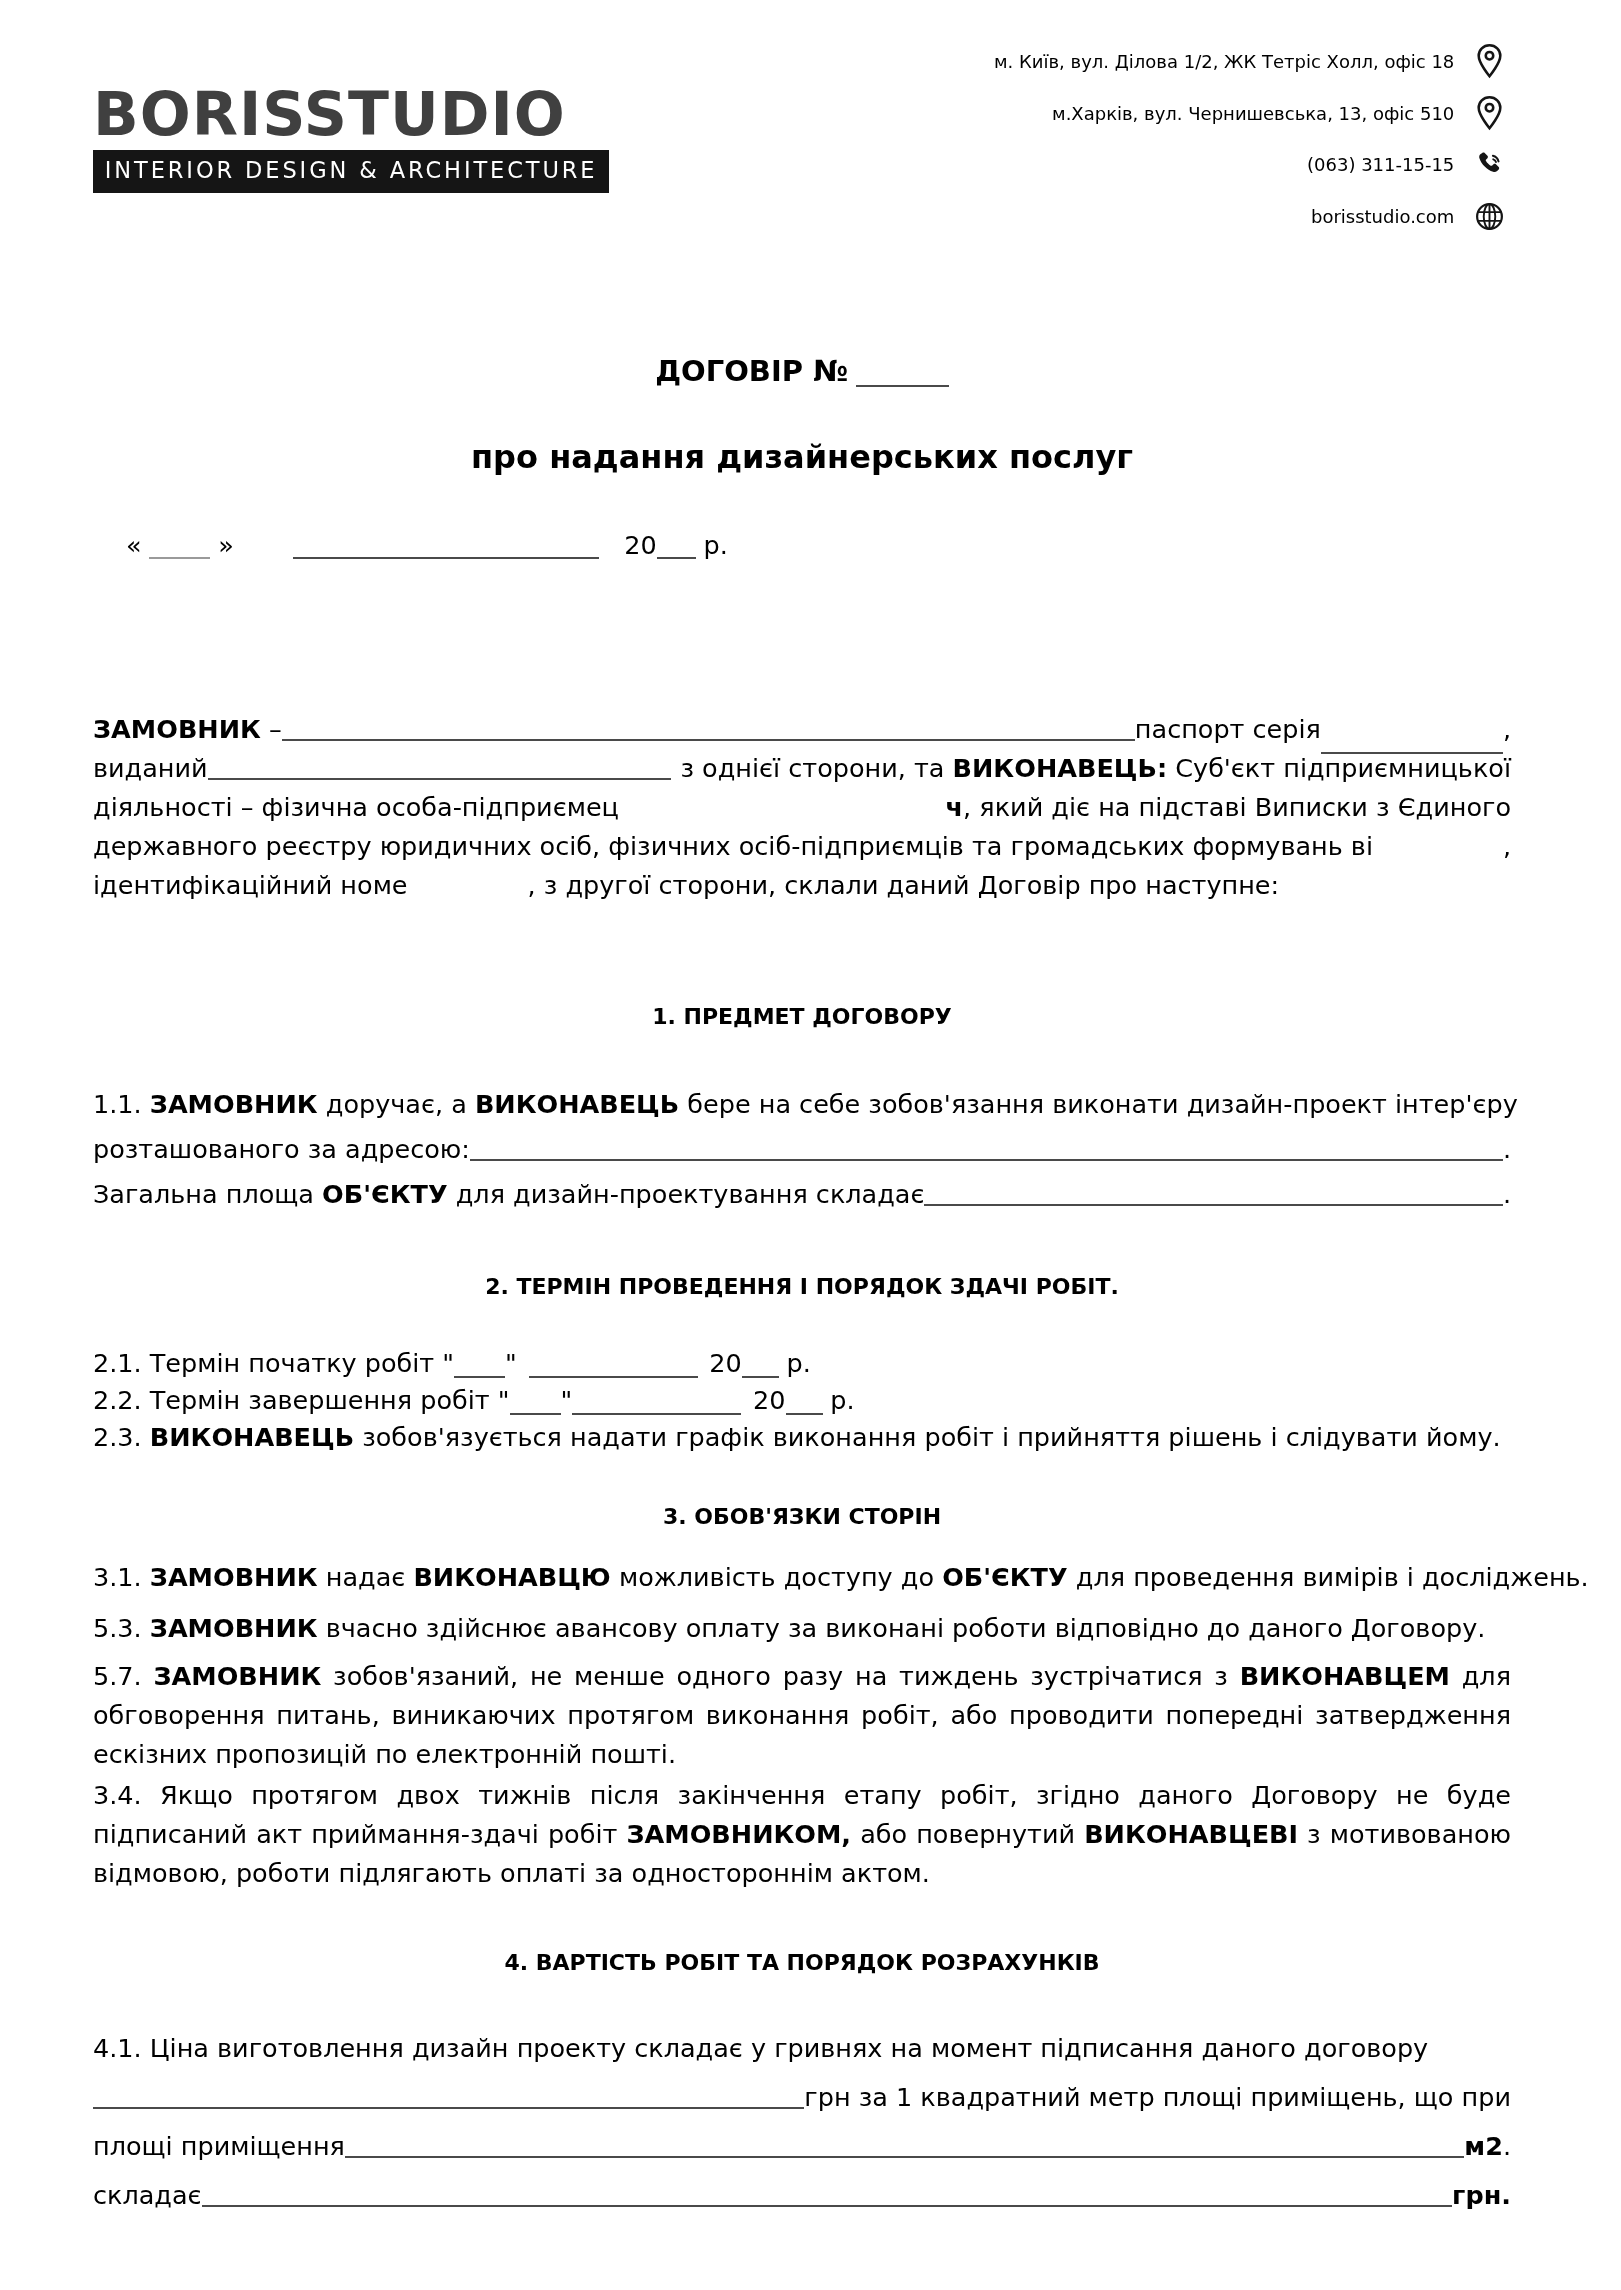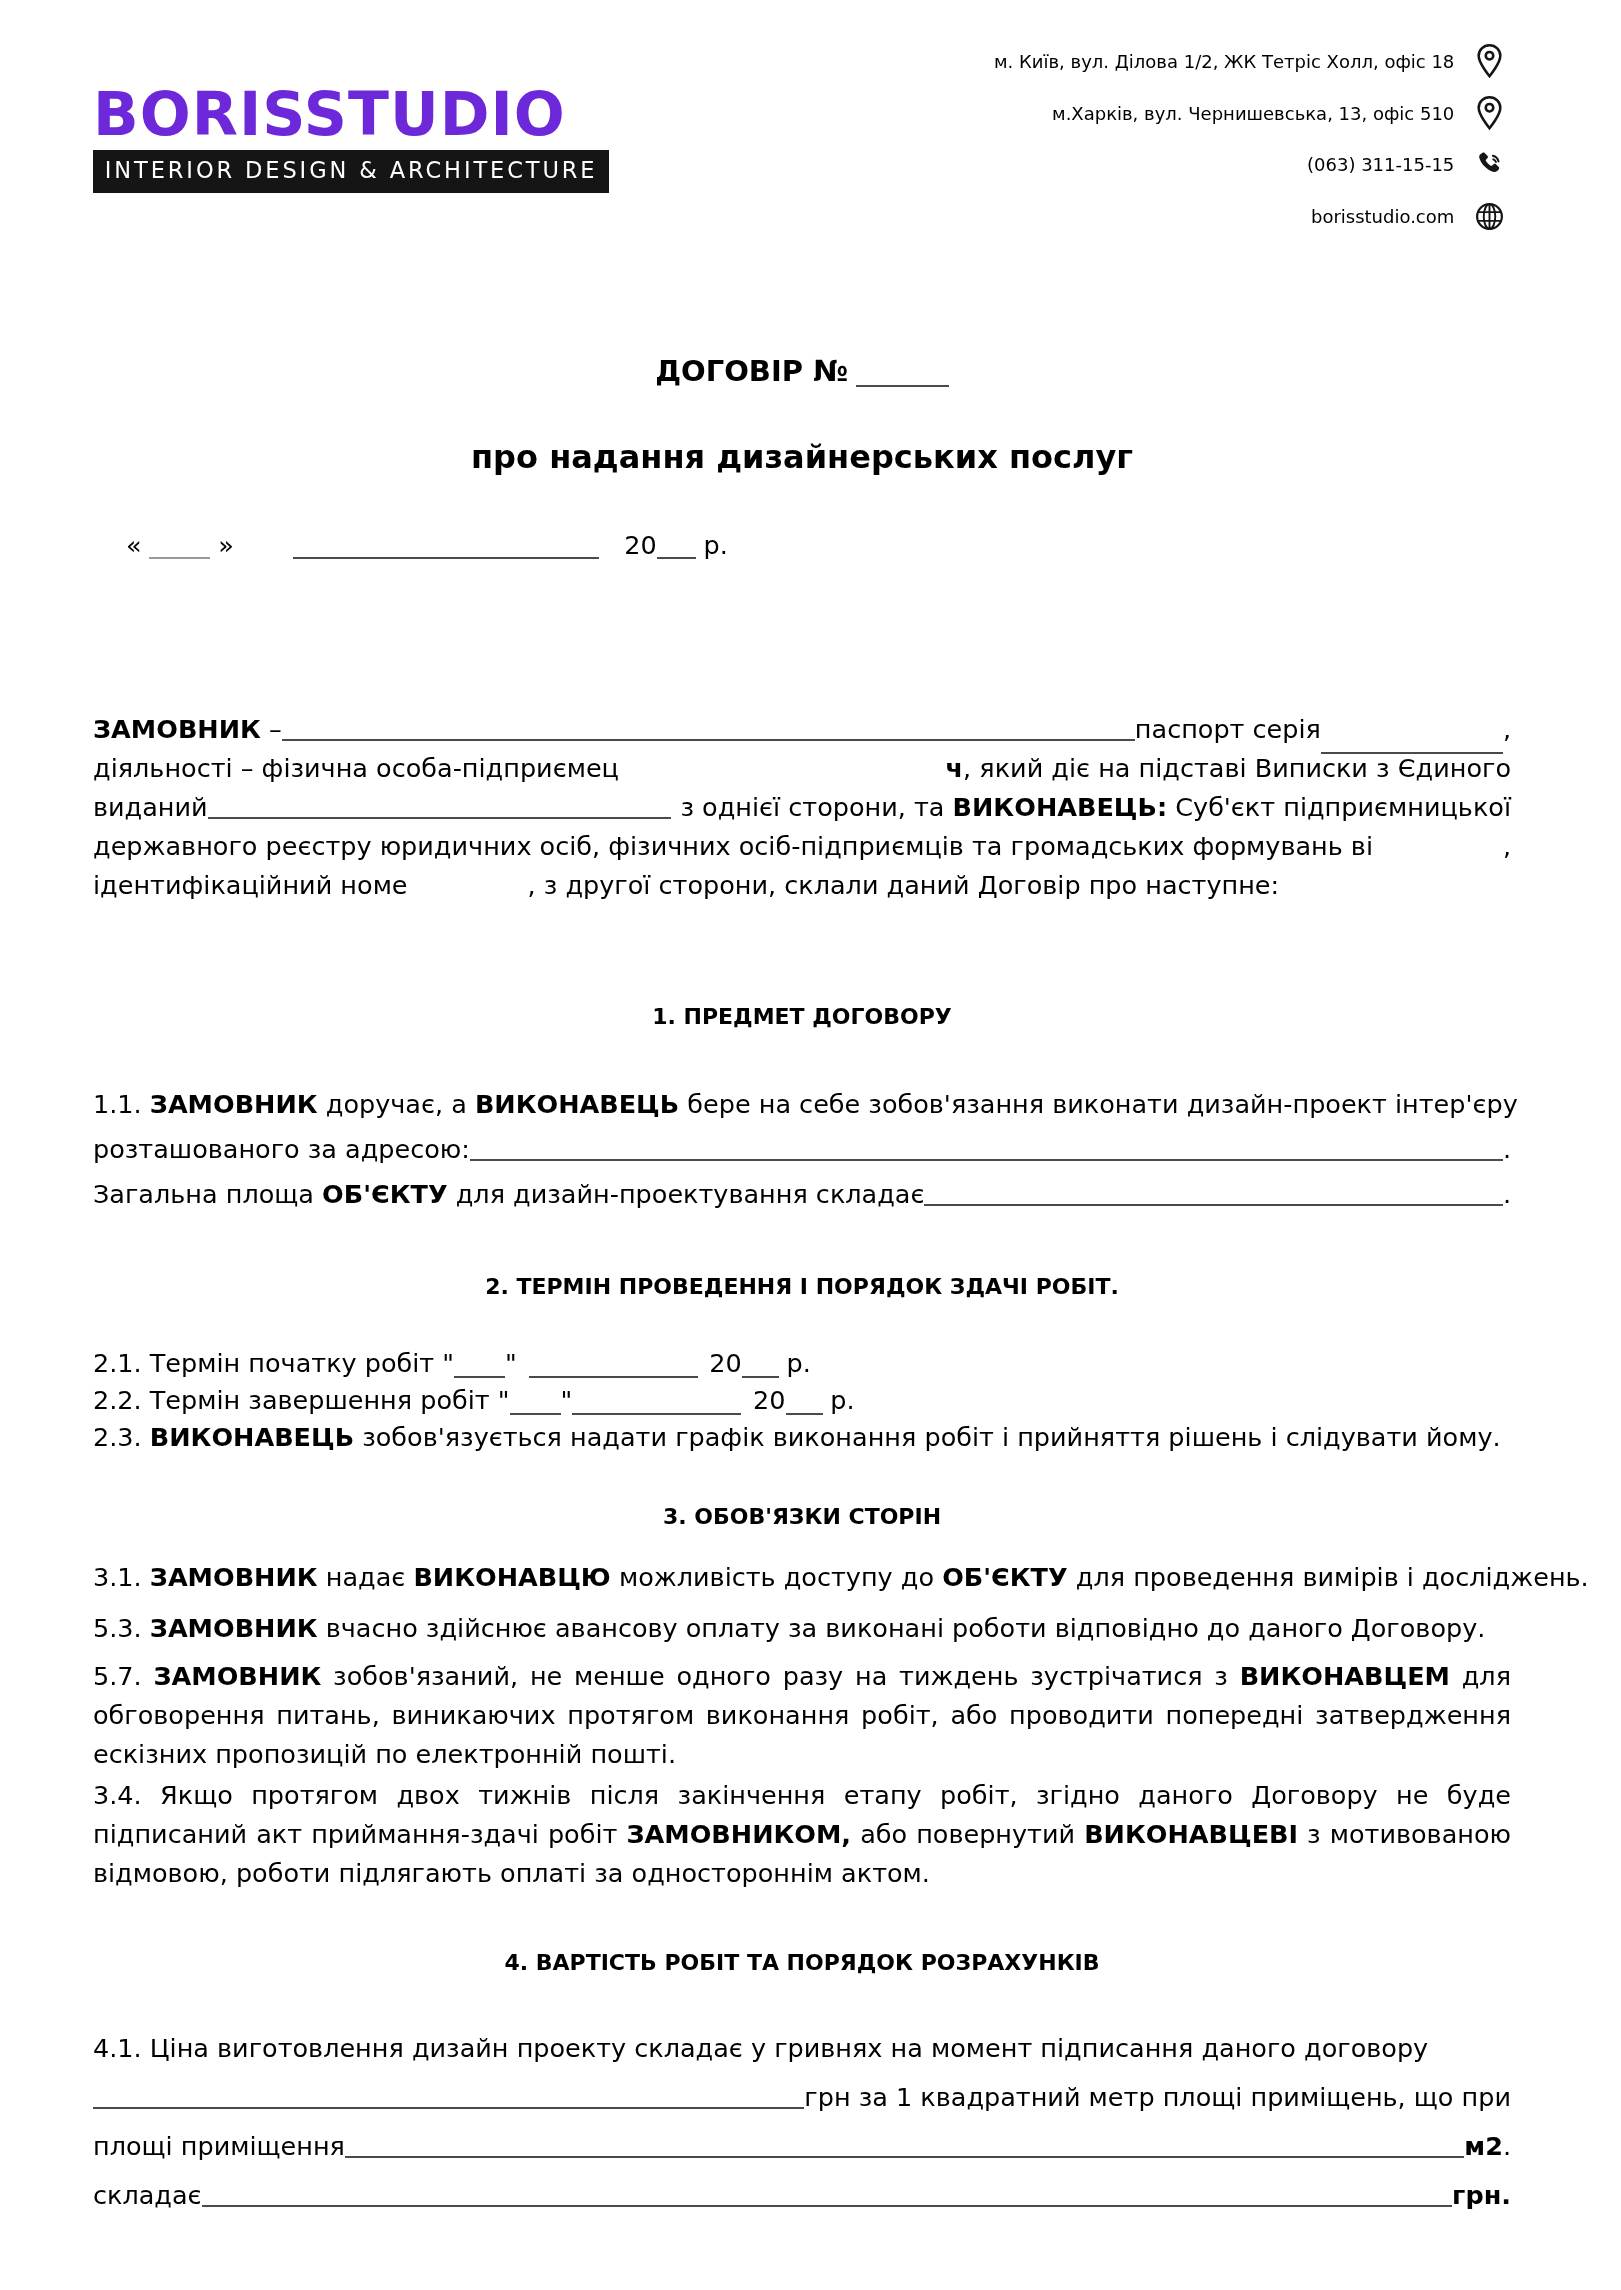--- a/index.html
+++ b/index.html
@@ -7,21 +7,21 @@
     position:relative; width:1621px; height:2291px; margin:0 auto;
     box-sizing:border-box; padding:34px 110px 0 93px;
     background:#ffffff; color:#000;
     font-family:"DejaVu Sans","Liberation Sans",sans-serif;
     font-size:25.5px; line-height:1.5;
   }
   .b { font-weight:bold; }
   
   .hdr { display:flex; justify-content:space-between; align-items:flex-start; height:208px; }
   .logo { margin-top:49px; }
-  .logo-title { font-size:60px; font-weight:bold; letter-spacing:1px; line-height:1.05; color:#6d28d9; white-space:nowrap; }
+  .logo-title { font-size:60px; font-weight:bold; letter-spacing:1px; line-height:1.05; color:#404040; white-space:nowrap; }
   .logo-bar { display:inline-block; background:#151515; color:#fff; font-weight:normal;
               font-size:22.5px; letter-spacing:2.9px; padding:3.9px 11.8px 5.9px; margin-top:3.9px; white-space:nowrap; }
   .contacts { display:flex; flex-direction:column; gap:8.8px; margin-top:5.9px; }
   .c-row { display:flex; align-items:center; justify-content:flex-end; min-height:43px; }
   .c-text { font-size:18px; white-space:nowrap; }
   .c-ic { width:43px; display:flex; justify-content:center; margin-left:13.7px; }
   
   .t1 { text-align:center; font-weight:bold; font-size:29px; margin-top:108px; white-space:nowrap; }
   .t2 { text-align:center; font-weight:bold; font-size:32px; margin-top:39px; white-space:nowrap; }
   
@@ -112,28 +112,28 @@
 
   <div class="preamble">
     <div class="frow">
         <span><span class="b">ЗАМОВНИК</span><span> –</span></span>
         <span class="fill"></span>
         <span>паспорт серія</span>
         <span class="ib" style="width:182px"></span>
         <span>,</span>
       </div>
     <div class="frow">
+        <span>виданий</span>
+        <span class="fill"></span>
+        <span style="padding-left:9.8px"><span>з однієї сторони, та </span><span class="b">ВИКОНАВЕЦЬ:</span><span> Суб'єкт підприємницької</span></span>
+      </div>
+    <div class="frow">
         <span>діяльності – фізична особа-підприємец</span>
         <span class="gapfill"></span>
         <span><span class="b">ч</span><span>, який діє на підставі Виписки з Єдиного</span></span>
-      </div>
-    <div class="frow">
-        <span>виданий</span>
-        <span class="fill"></span>
-        <span style="padding-left:9.8px"><span>з однієї сторони, та </span><span class="b">ВИКОНАВЕЦЬ:</span><span> Суб'єкт підприємницької</span></span>
       </div>
     <div class="frow">
         <span>державного реєстру юридичних осіб, фізичних осіб-підприємців та громадських формувань ві</span>
         <span class="gapfill"></span>
         <span>,</span>
       </div>
     <div class="frow">
         <span>ідентифікаційний номе</span>
         <span class="gap" style="width:120px"></span>
         <span>, з другої сторони, склали даний Договір про наступне:</span>

